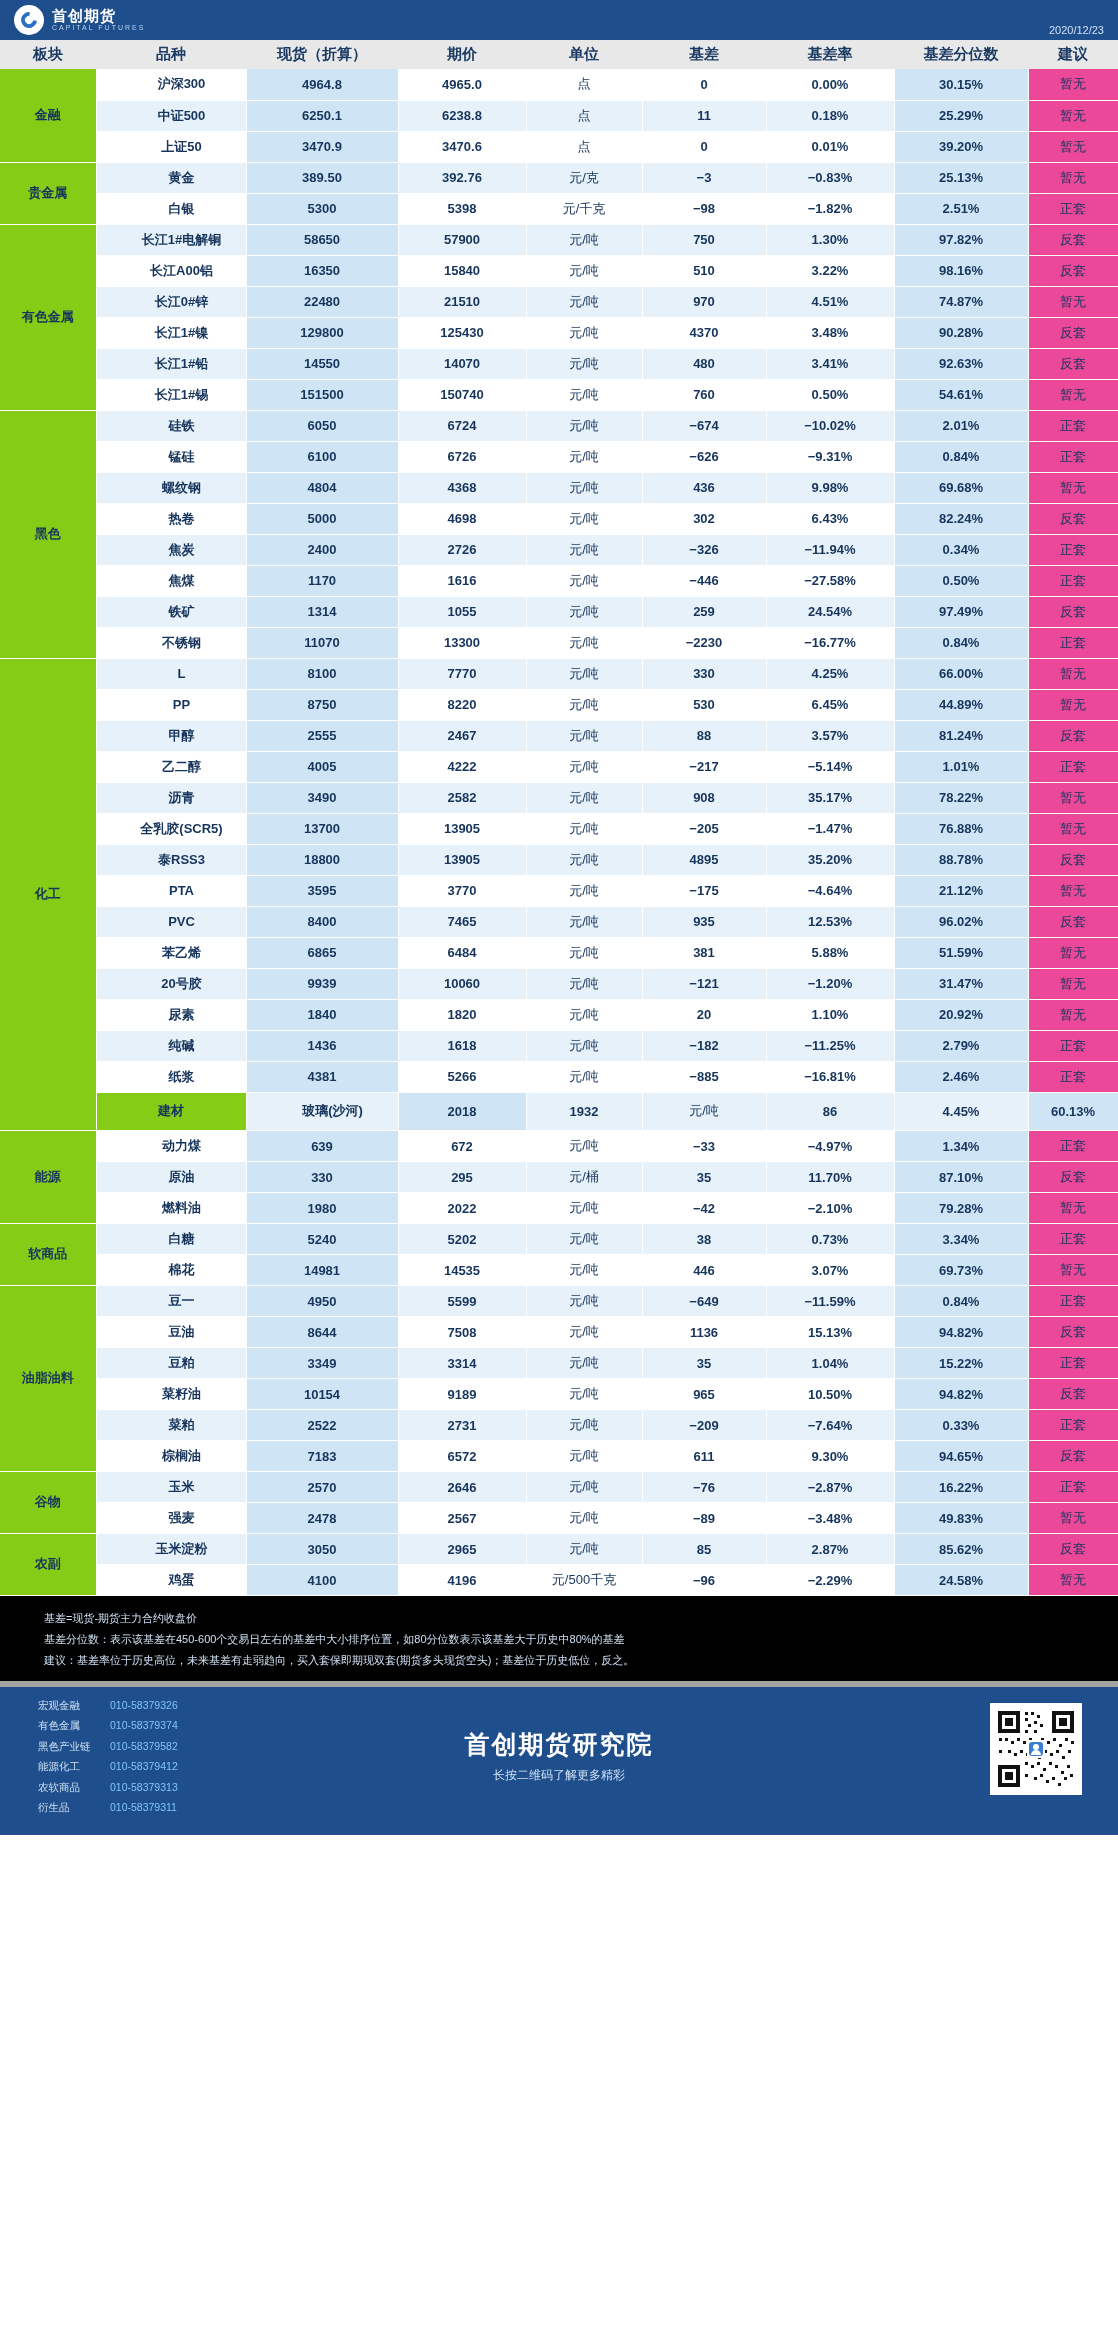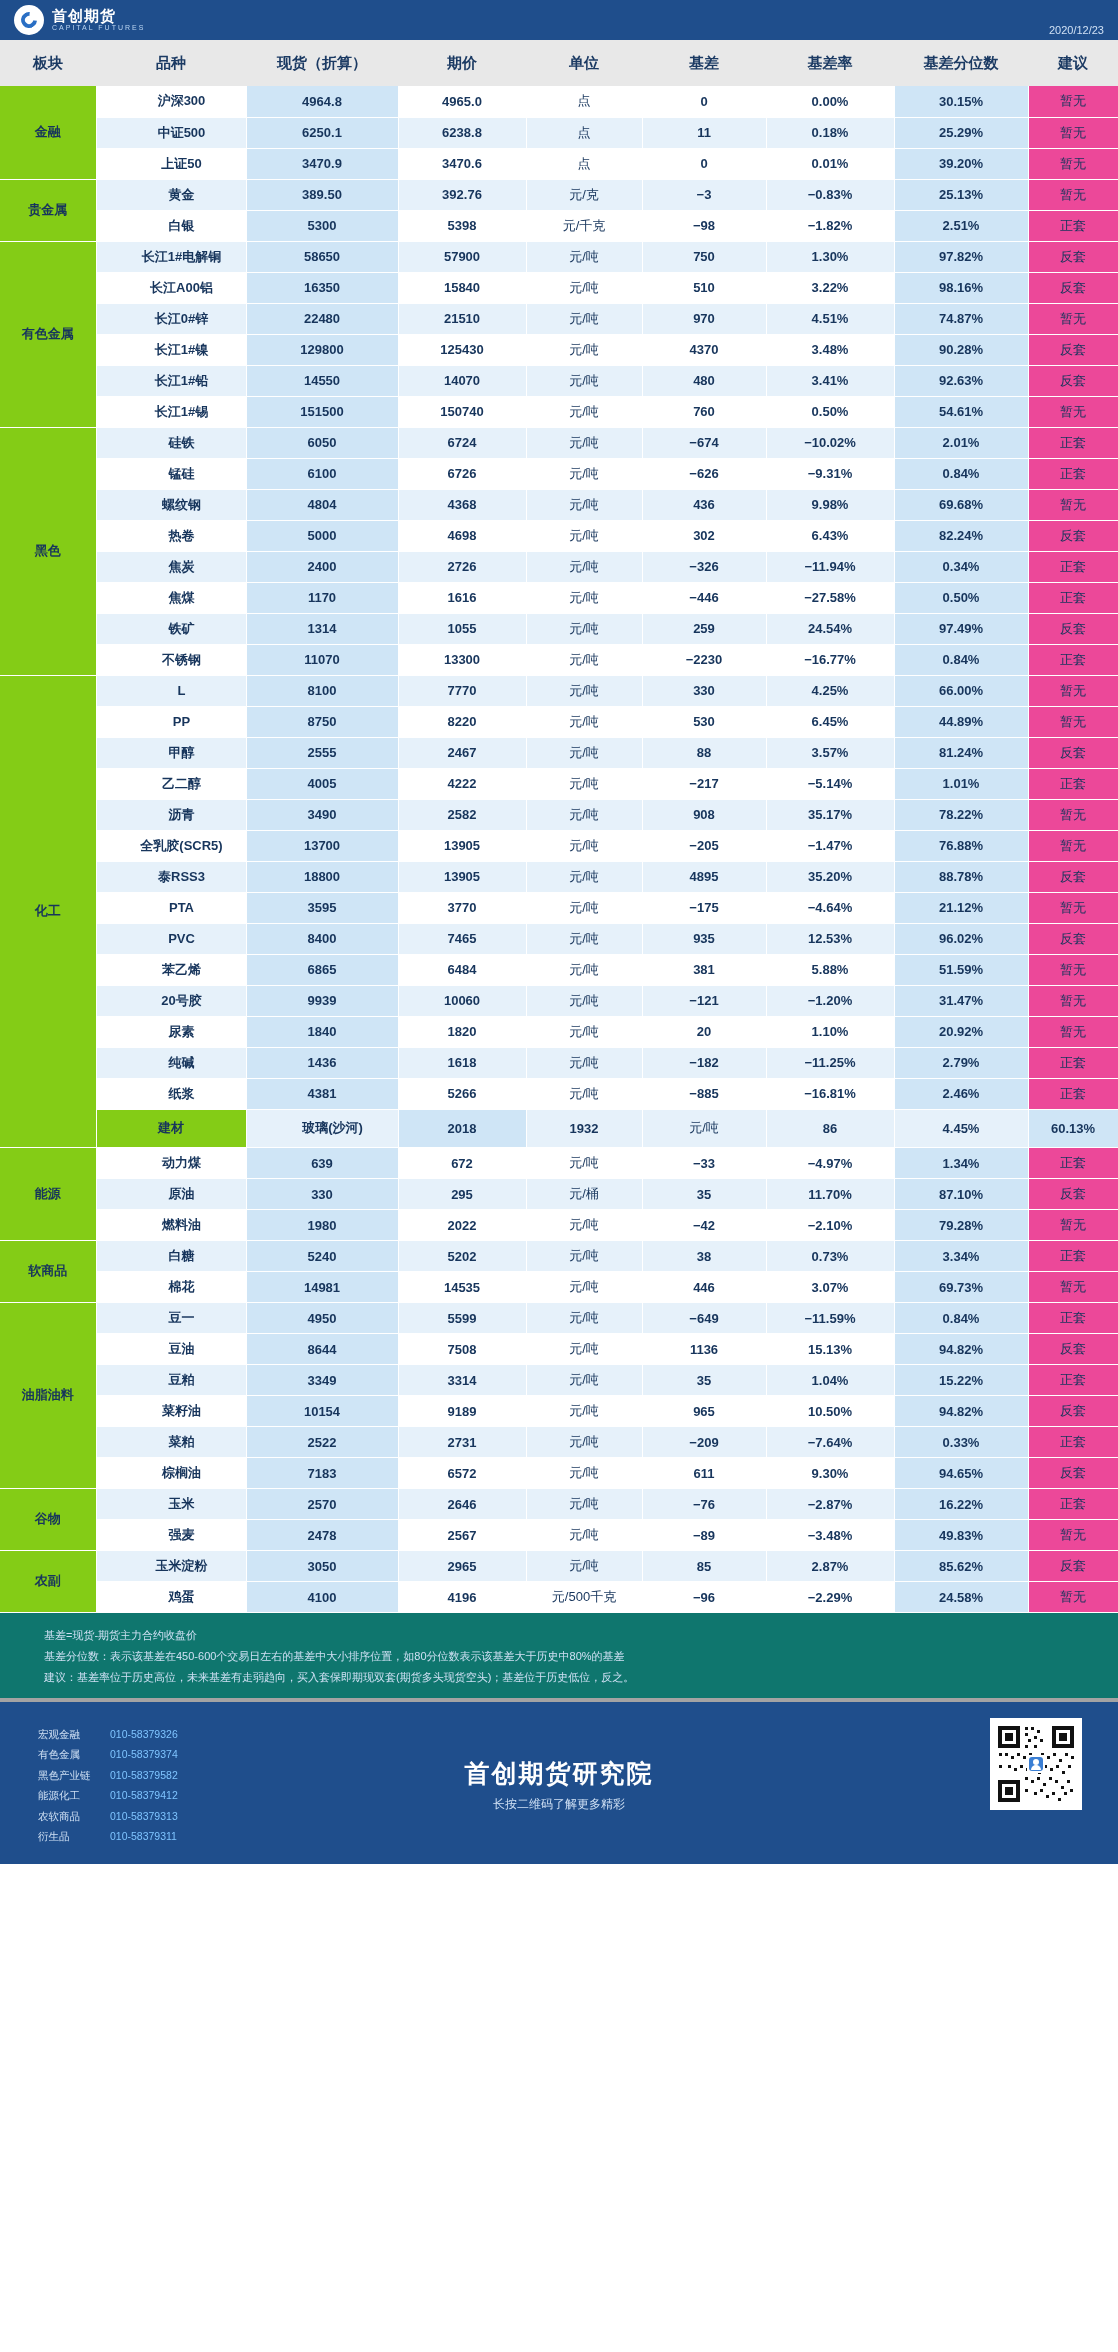--- a/index.html
+++ b/index.html
@@ -44,21 +44,21 @@
     color: #cfe0f4; font-size: 11px;
   }
 
   
   table.main { width: 1118px; border-collapse: collapse; table-layout: fixed; }
   table.main th {
     background: #e8e8e8;
     color: #1b3a63;
     font-size: 15px;
     font-weight: bold;
-    height: 46px;
+    height: 29px;
     border: none;
   }
   table.main td {
     height: 31px;
     font-size: 13px;
     text-align: center;
     border-bottom: 1px solid #ffffff;
     border-right: 1px solid #ffffff;
     color: #17355c;
   }
@@ -82,34 +82,34 @@
   }
   td.name { text-align: left; padding-left: 22px; font-weight: bold; margin-left: 16px; }
   td.val  { font-weight: bold; }
   .zebra0 { background: #ffffff; }
   .zebra1 { background: #e6f1fa; }
   td.hl { background: #cfe5f6; }
   td.adv { background: #ec4899; font-weight: normal; }
 
   
   .notes {
-    background: #0f766e;
+    background: #000000;
     color: #cfe0f4;
     font-size: 11px;
     padding: 12px 0 10px 44px;
     line-height: 1.9;
   }
 
   
   .footer {
     background: #1f4e8c;
-    border-top: 4px solid #a3a3a3;
+    border-top: 6px solid #a3a3a3;
     display: flex;
     align-items: center;
-    padding: 22px 0 18px 0;
+    padding: 8px 0 18px 0;
     position: relative;
     min-height: 130px;
   }
   .contacts { padding-left: 38px; font-size: 10.5px; line-height: 1.95; }
   .contact-row { display: flex; }
   .contact-label { color: #cfe0f4; width: 72px; }
   .contact-num { color: #7fc4ff; }
   .brand {
     position: absolute; left: 0; right: 0; text-align: center;
   }

